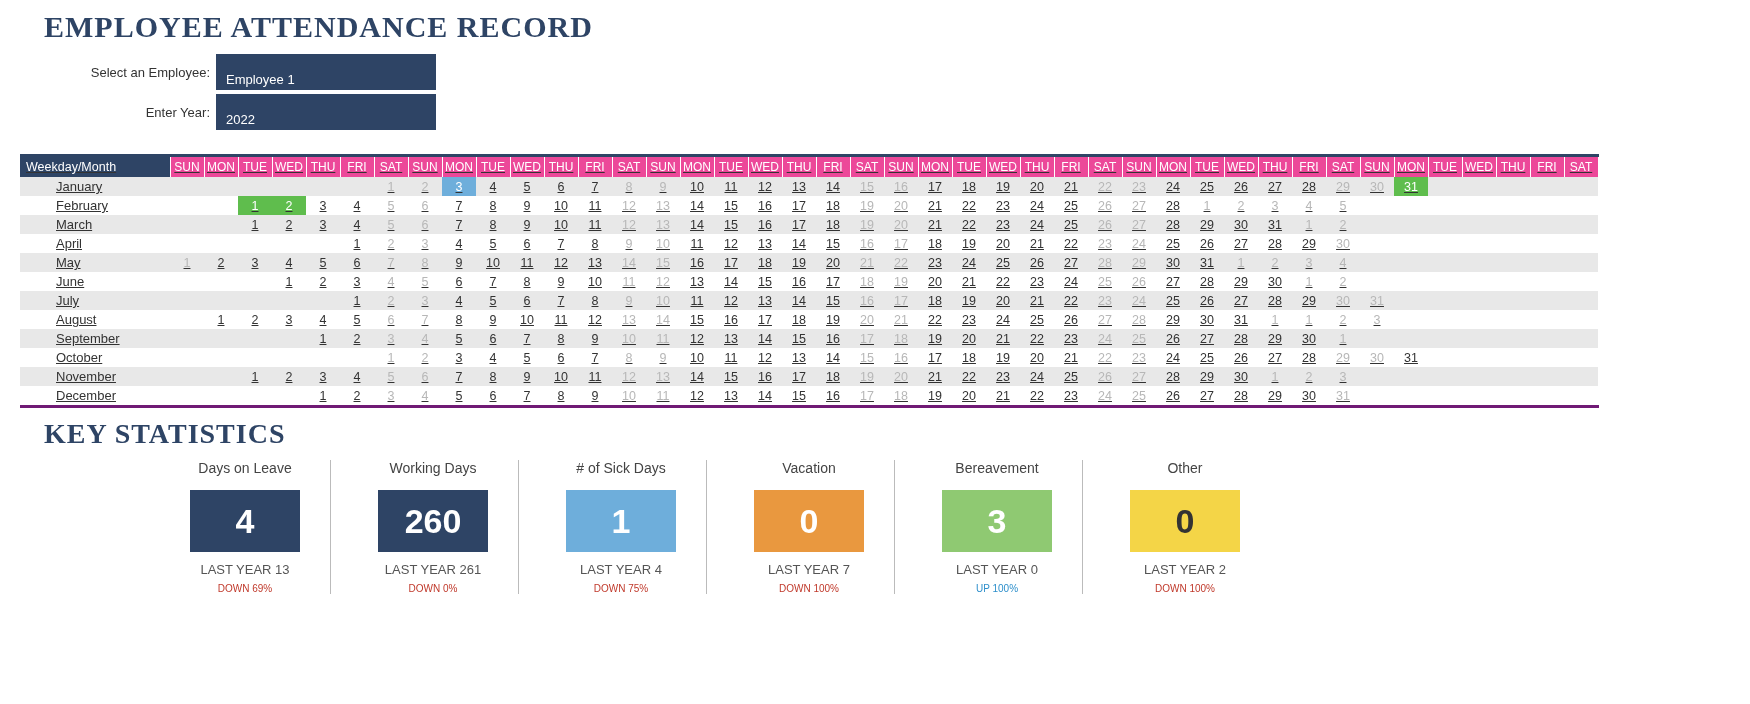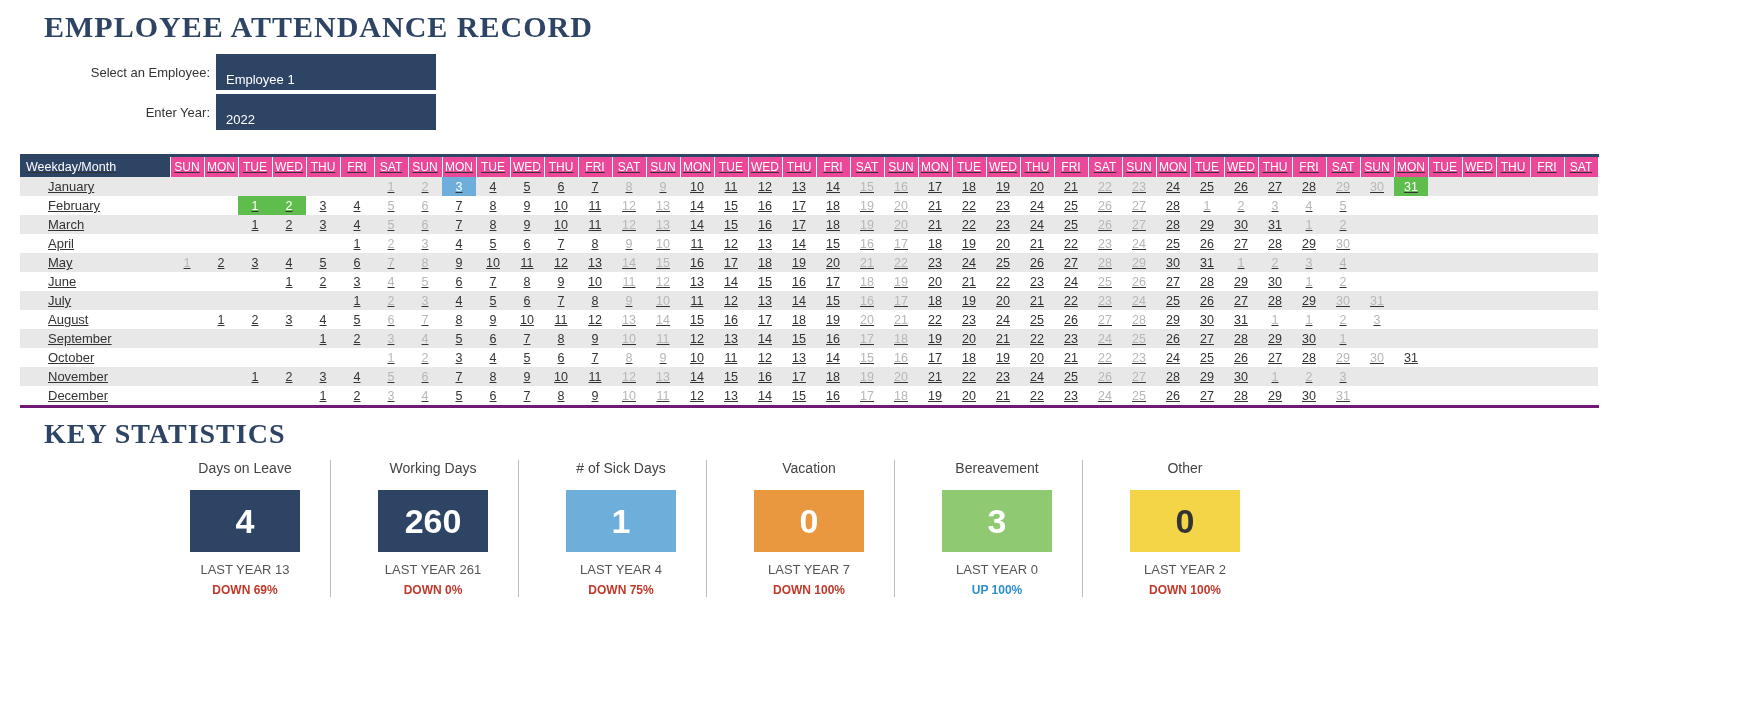--- a/index.html
+++ b/index.html
@@ -70,21 +70,21 @@
     color: #fff;
     font-weight: normal;
     width: 34px;
     text-align: center;
     padding: 3px 0;
     border-right: 1px solid #fff;
     font-size: 12px;
   }
   .calendar td.month-name {
     text-align: left;
-    padding: 2px 0 2px 28px;
+    padding: 2px 0 2px 36px;
     font-size: 13px;
     color: #333;
   }
   .calendar td.day {
     width: 34px;
     text-align: center;
     padding: 2px 0;
     font-size: 12.5px;
     color: #333;
   }
@@ -129,22 +129,22 @@
     font-weight: 700;
     color: #fff;
     margin-bottom: 10px;
   }
   .stat-last {
     font-size: 13px;
     color: #555;
     margin-bottom: 6px;
   }
   .stat-delta {
-    font-size: 12px;
-    font-weight: 700;
+    font-size: 10px;
+    font-weight: 400;
   }
   .down { color: #c0392b; }
   .up { color: #2d8fcb; }
 </style>
 </head>
 <body>
 
 <h1 class="title">EMPLOYEE ATTENDANCE RECORD</h1>
 
 <div class="controls">

